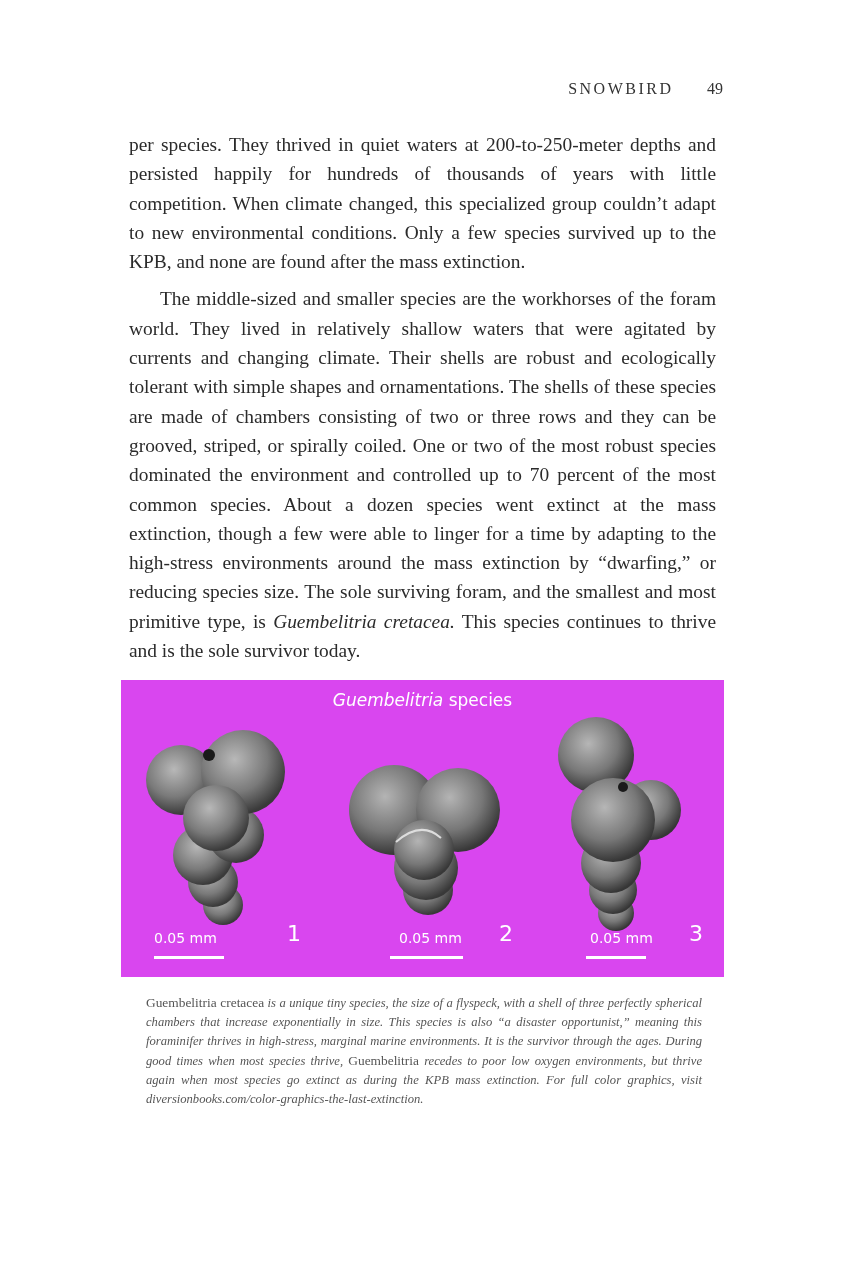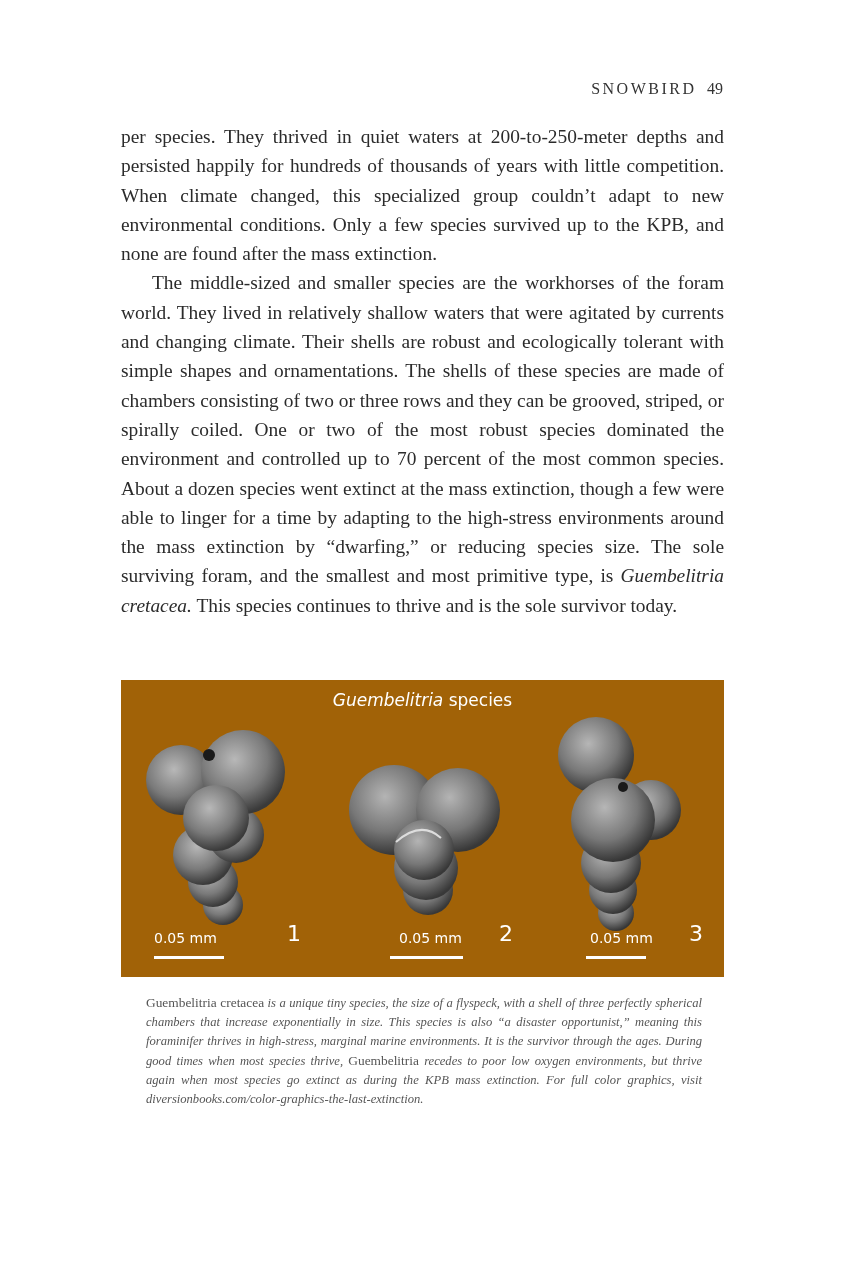--- a/index.html
+++ b/index.html
@@ -5,32 +5,32 @@
     html, body { margin: 0; padding: 0; }
     body {
       width: 847px; height: 1280px; background: #ffffff; position: relative;
       overflow: hidden; color: #2a2a2a;
       font-family: "Liberation Serif", "DejaVu Serif", serif;
     }
     .running-head {
       position: absolute; top: 80px; right: 124px;
       font-size: 16px; letter-spacing: 2.5px; color: #333;
     }
-    .running-head .page-num { margin-left: 4px; letter-spacing: 0; font-size: 16px; }
+    .running-head .page-num { margin-left: 27px; letter-spacing: 0; font-size: 16px; }
     .body-text {
       position: absolute; left: 121px; top: 122px; width: 603px;
       font-size: 19.4px; line-height: 29.3px; text-align: justify;
       color: #2b2b2b;
     }
-    .body-text p { margin: 0; }
+    .body-text p { margin: 8px; }
     .body-text p.indent { text-indent: 31px; font-family: Liberation Serif, serif; }
     .body-text em { font-style: italic; }
     .figure {
       position: absolute; left: 121px; top: 680px; width: 603px; height: 297px;
-      background: #a16207; overflow: hidden;
+      background: #d946ef; overflow: hidden;
     }
     .fig-title {
       position: absolute; top: 10px; left: 0; width: 100%; text-align: center;
       color: #fff; font-family: "DejaVu Sans", sans-serif; font-size: 17px;
     }
     .fig-title em { font-style: italic; }
     .specimen { position: absolute; }
     .scale-label {
       position: absolute; color: #fff; font-family: "DejaVu Sans", sans-serif;
       font-size: 14px;

